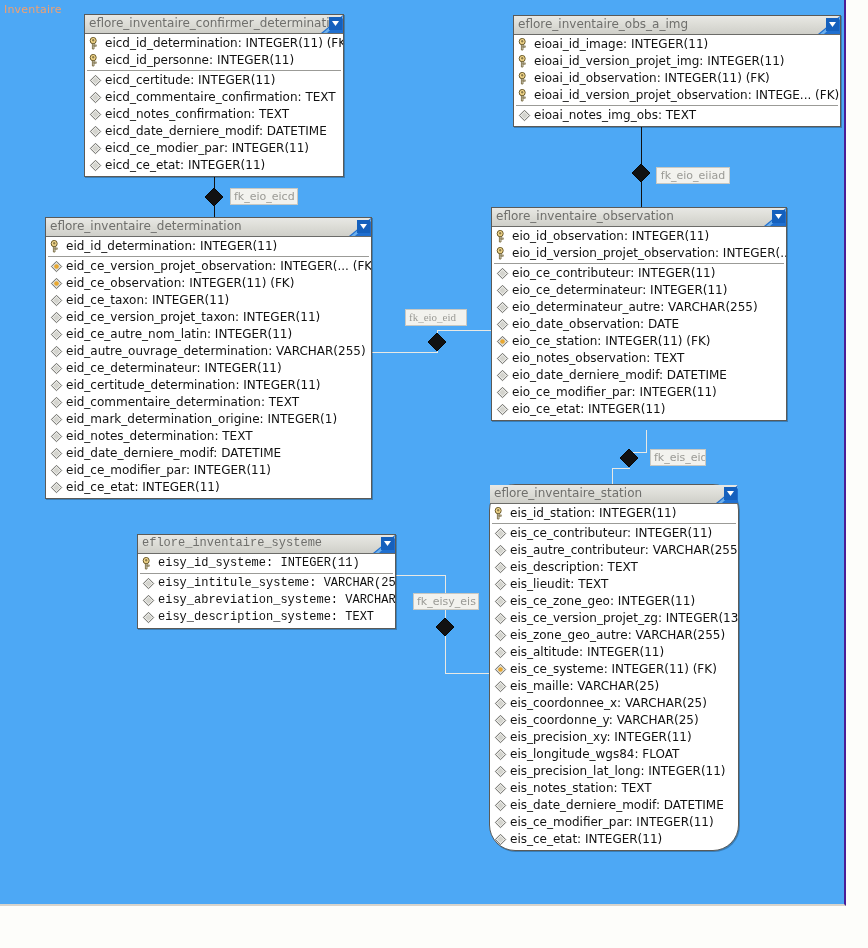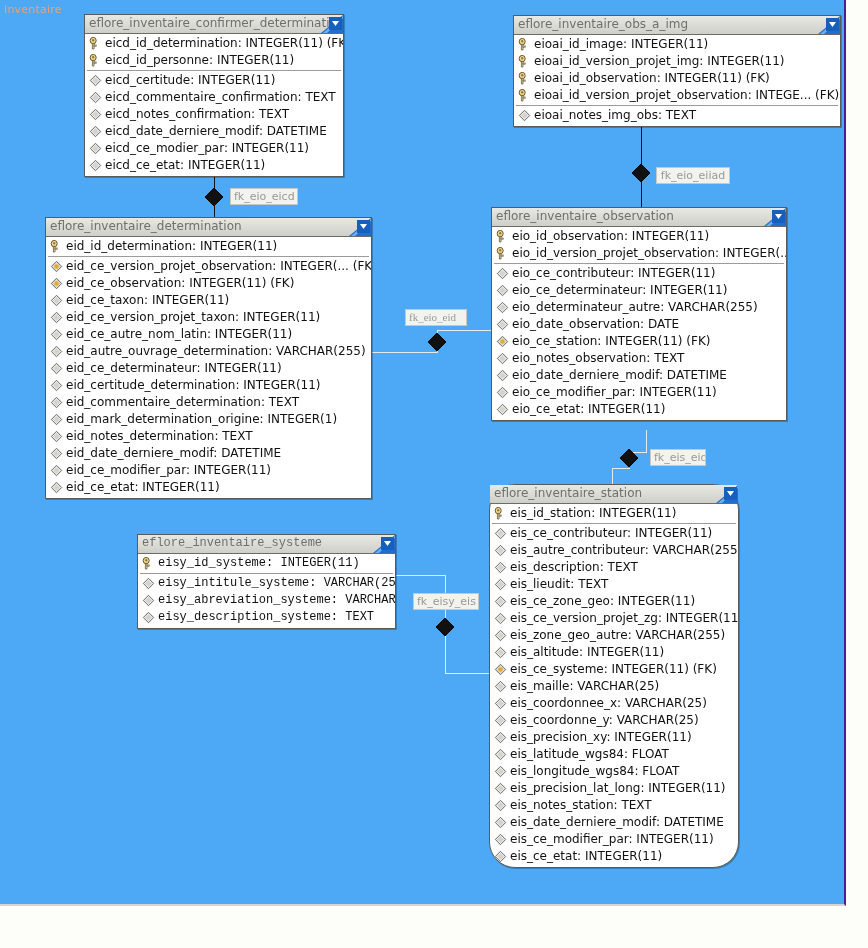--- a/index.html
+++ b/index.html
@@ -564,21 +564,21 @@
             <svg width="13" height="13" viewBox="0 0 13 13">
               <polygon points="6.5,1.3 11.7,6.5 6.5,11.7 1.3,6.5" fill="#eaeae6" stroke="#6b6b66" stroke-width="1"></polygon>
               <polygon points="6.5,3.2 9.8,6.5 6.5,9.8 3.2,6.5" fill="#d4d4ce"></polygon>
             </svg>
           </span><span>eis_ce_zone_geo</span><span>: </span><span class="ftype">INTEGER(11)</span></div>
         <div class="field"><span class="gl">
             <svg width="13" height="13" viewBox="0 0 13 13">
               <polygon points="6.5,1.3 11.7,6.5 6.5,11.7 1.3,6.5" fill="#eaeae6" stroke="#6b6b66" stroke-width="1"></polygon>
               <polygon points="6.5,3.2 9.8,6.5 6.5,9.8 3.2,6.5" fill="#d4d4ce"></polygon>
             </svg>
-          </span><span>eis_ce_version_projet_zg</span><span>: </span><span class="ftype">INTEGER(11</span></div>
+          </span><span>eis_ce_version_projet_zg</span><span>: </span><span class="ftype">INTEGER(13</span></div>
         <div class="field"><span class="gl">
             <svg width="13" height="13" viewBox="0 0 13 13">
               <polygon points="6.5,1.3 11.7,6.5 6.5,11.7 1.3,6.5" fill="#eaeae6" stroke="#6b6b66" stroke-width="1"></polygon>
               <polygon points="6.5,3.2 9.8,6.5 6.5,9.8 3.2,6.5" fill="#d4d4ce"></polygon>
             </svg>
           </span><span>eis_zone_geo_autre</span><span>: </span><span class="ftype">VARCHAR(255)</span></div>
         <div class="field"><span class="gl">
             <svg width="13" height="13" viewBox="0 0 13 13">
               <polygon points="6.5,1.3 11.7,6.5 6.5,11.7 1.3,6.5" fill="#eaeae6" stroke="#6b6b66" stroke-width="1"></polygon>
               <polygon points="6.5,3.2 9.8,6.5 6.5,9.8 3.2,6.5" fill="#d4d4ce"></polygon>
@@ -612,26 +612,20 @@
             <svg width="13" height="13" viewBox="0 0 13 13">
               <polygon points="6.5,1.3 11.7,6.5 6.5,11.7 1.3,6.5" fill="#eaeae6" stroke="#6b6b66" stroke-width="1"></polygon>
               <polygon points="6.5,3.2 9.8,6.5 6.5,9.8 3.2,6.5" fill="#d4d4ce"></polygon>
             </svg>
           </span><span>eis_precision_xy</span><span>: </span><span class="ftype">INTEGER(11)</span></div>
         <div class="field"><span class="gl">
             <svg width="13" height="13" viewBox="0 0 13 13">
               <polygon points="6.5,1.3 11.7,6.5 6.5,11.7 1.3,6.5" fill="#eaeae6" stroke="#6b6b66" stroke-width="1"></polygon>
               <polygon points="6.5,3.2 9.8,6.5 6.5,9.8 3.2,6.5" fill="#d4d4ce"></polygon>
             </svg>
-          </span><span>eis_latitude_wgs84</span><span>: </span><span class="ftype">FLOAT</span></div>
-        <div class="field"><span class="gl">
-            <svg width="13" height="13" viewBox="0 0 13 13">
-              <polygon points="6.5,1.3 11.7,6.5 6.5,11.7 1.3,6.5" fill="#eaeae6" stroke="#6b6b66" stroke-width="1"></polygon>
-              <polygon points="6.5,3.2 9.8,6.5 6.5,9.8 3.2,6.5" fill="#d4d4ce"></polygon>
-            </svg>
           </span><span>eis_longitude_wgs84</span><span>: </span><span class="ftype">FLOAT</span></div>
         <div class="field"><span class="gl">
             <svg width="13" height="13" viewBox="0 0 13 13">
               <polygon points="6.5,1.3 11.7,6.5 6.5,11.7 1.3,6.5" fill="#eaeae6" stroke="#6b6b66" stroke-width="1"></polygon>
               <polygon points="6.5,3.2 9.8,6.5 6.5,9.8 3.2,6.5" fill="#d4d4ce"></polygon>
             </svg>
           </span><span>eis_precision_lat_long</span><span>: </span><span class="ftype">INTEGER(11)</span></div>
         <div class="field"><span class="gl">
             <svg width="13" height="13" viewBox="0 0 13 13">
               <polygon points="6.5,1.3 11.7,6.5 6.5,11.7 1.3,6.5" fill="#eaeae6" stroke="#6b6b66" stroke-width="1"></polygon>

